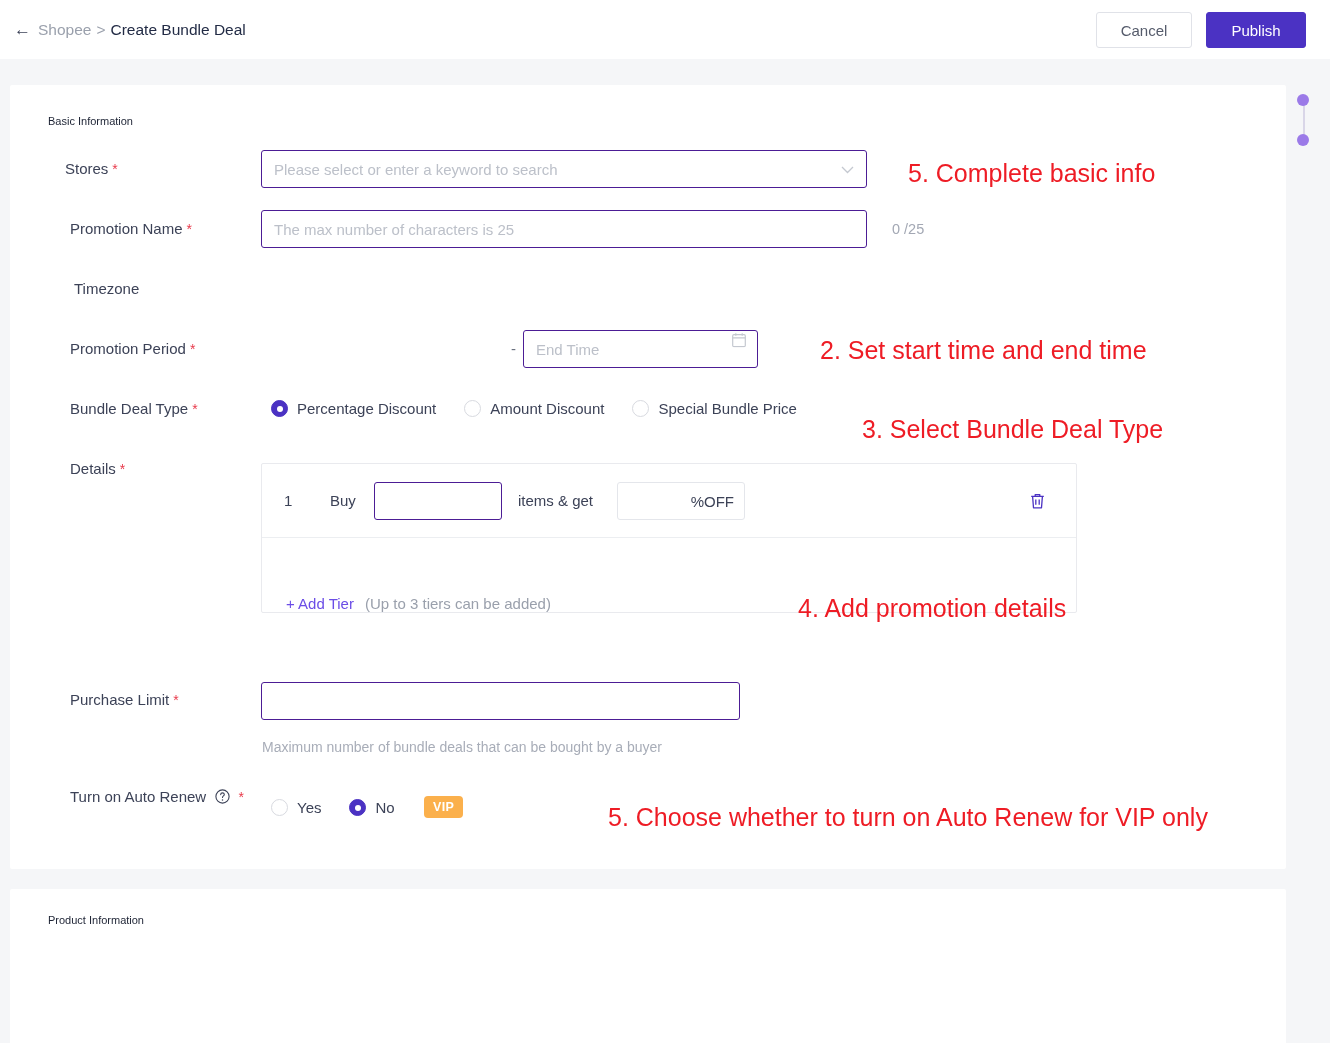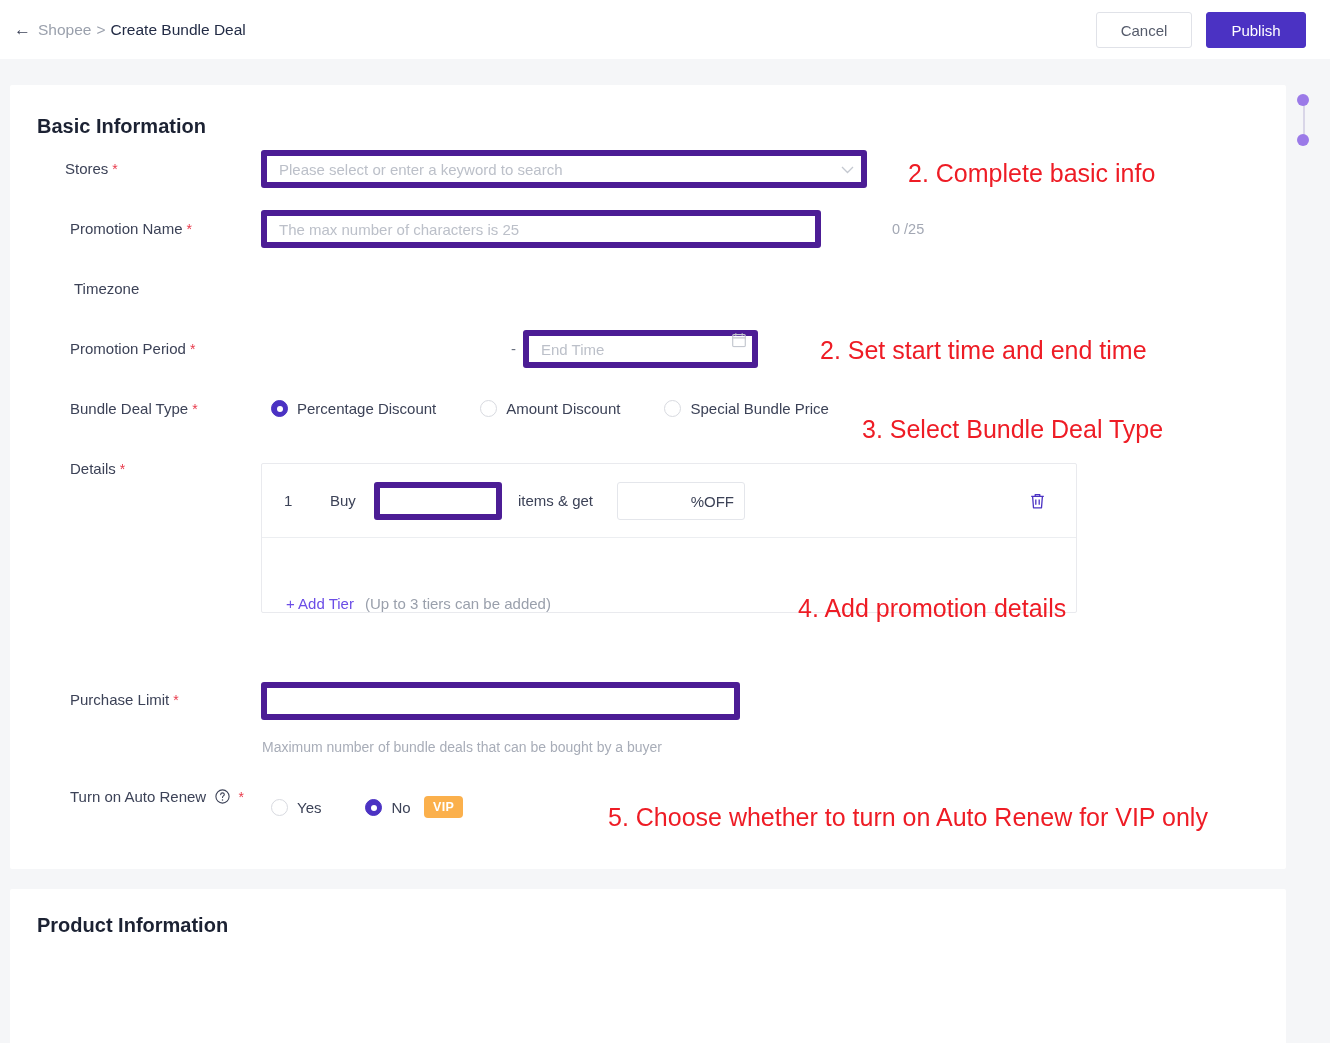--- a/index.html
+++ b/index.html
@@ -84,44 +84,45 @@
     position: absolute;
     left: 10px;
     width: 1276px;
     background: #ffffff;
     border-radius: 2px;
   }
   #card-basic { top: 85px; height: 784px; }
   #card-product { top: 889px; height: 200px; }
 
   .card-title {
-    font-size: 20px;
-    font-weight: bold;
+    font-size: 11px;
+    font-weight: normal;
     color: #1c2233;
     position: absolute;
+    margin-left: 11px;
   }
   #card-basic .card-title { left: 27px; top: 30px; }
   #card-product .card-title { left: 27px; top: 25px; }
 
   
   .frow { position: absolute; left: 0; width: 100%; }
   .flabel {
     position: absolute;
     font-size: 15px;
     color: #3c4257;
     white-space: nowrap;
   }
   .req { color: #e8394a; margin-left: 4px; font-size: 14px; }
 
   .fctl { position: absolute; }
 
   .inp {
     height: 38px;
     background: #ffffff;
-    border: 6px solid #4c1d95;
+    border: 1px solid #4c1d95;
     border-radius: 3px;
     font-size: 15px;
     color: #3c4257;
     font-family: "Liberation Sans", sans-serif;
     padding: 0 12px;
     outline: none;
   }
   .inp::placeholder { color: #bcc0c9; }
 
   .select-wrap { position: relative; }
@@ -146,21 +147,21 @@
     color: #a3a8b4;
     white-space: nowrap;
   }
   .dash {
     position: absolute;
     font-size: 15px;
     color: #6b7280;
   }
 
   
-  .radio-group { position: absolute; display: flex; align-items: flex-end; gap: 16px; }
+  .radio-group { position: absolute; display: flex; align-items: flex-end; }
   .radio-item {
     display: flex;
     align-items: center;
     cursor: pointer;
     white-space: nowrap;
   }
   .rdot {
     width: 17px; height: 17px;
     border-radius: 50%;
     border: 1px solid #d8dae0;
@@ -357,21 +358,21 @@
             <path d="M1 1l5.5 5.5L12 1" stroke="#c4c8d0" stroke-width="1.3" fill="none"></path>
           </svg>
       </span>
     </div>
   </div>
 
   <div class="frow">
     <div class="flabel" style="left:60px; top:135px;">
       <span>Promotion Name</span><span class="req">*</span>
     </div>
-    <input class="inp fctl" style="left: 251px; top: 125px; width: 560px;" value="" placeholder="The max number of characters is 25">
+    <input class="inp fctl" style="left: 251px; top: 125px; width: 606px;" value="" placeholder="The max number of characters is 25">
     <div class="counter" style="left:882px; top:136px;">0 /25</div>
   </div>
 
   <div class="frow">
     <div class="flabel" style="left:64px; top:195px;text-align:right;">Timezone</div>
     <div class="fctl" style="left:251px; top:195px;"></div>
   </div>
 
   <div class="frow">
     <div class="flabel" style="left:60px; top:255px;">
@@ -473,17 +474,17 @@
     </div>
     <div class="vip-badge" style="left:414px; top:711px;">VIP</div>
   </div>
 
 </div>
 
 <div class="card" id="card-product">
   <div class="card-title">Product Information</div>
 </div>
 
-<div class="anno" style="left:908px; top:159px;">2. Complete basic info</div>
+<div class="anno" style="left:908px; top:159px;">5. Complete basic info</div>
 <div class="anno" style="left:820px; top:336px;">2. Set start time and end time</div>
 <div class="anno" style="left:862px; top:415px;">3.  Select Bundle Deal Type</div>
 <div class="anno" style="left:798px; top:575px;margin-top:19px;">4. Add promotion details</div>
 <div class="anno" style="left:608px; top:803px;">5. Choose whether to turn on Auto Renew for VIP only</div>
 
 </body></html>

